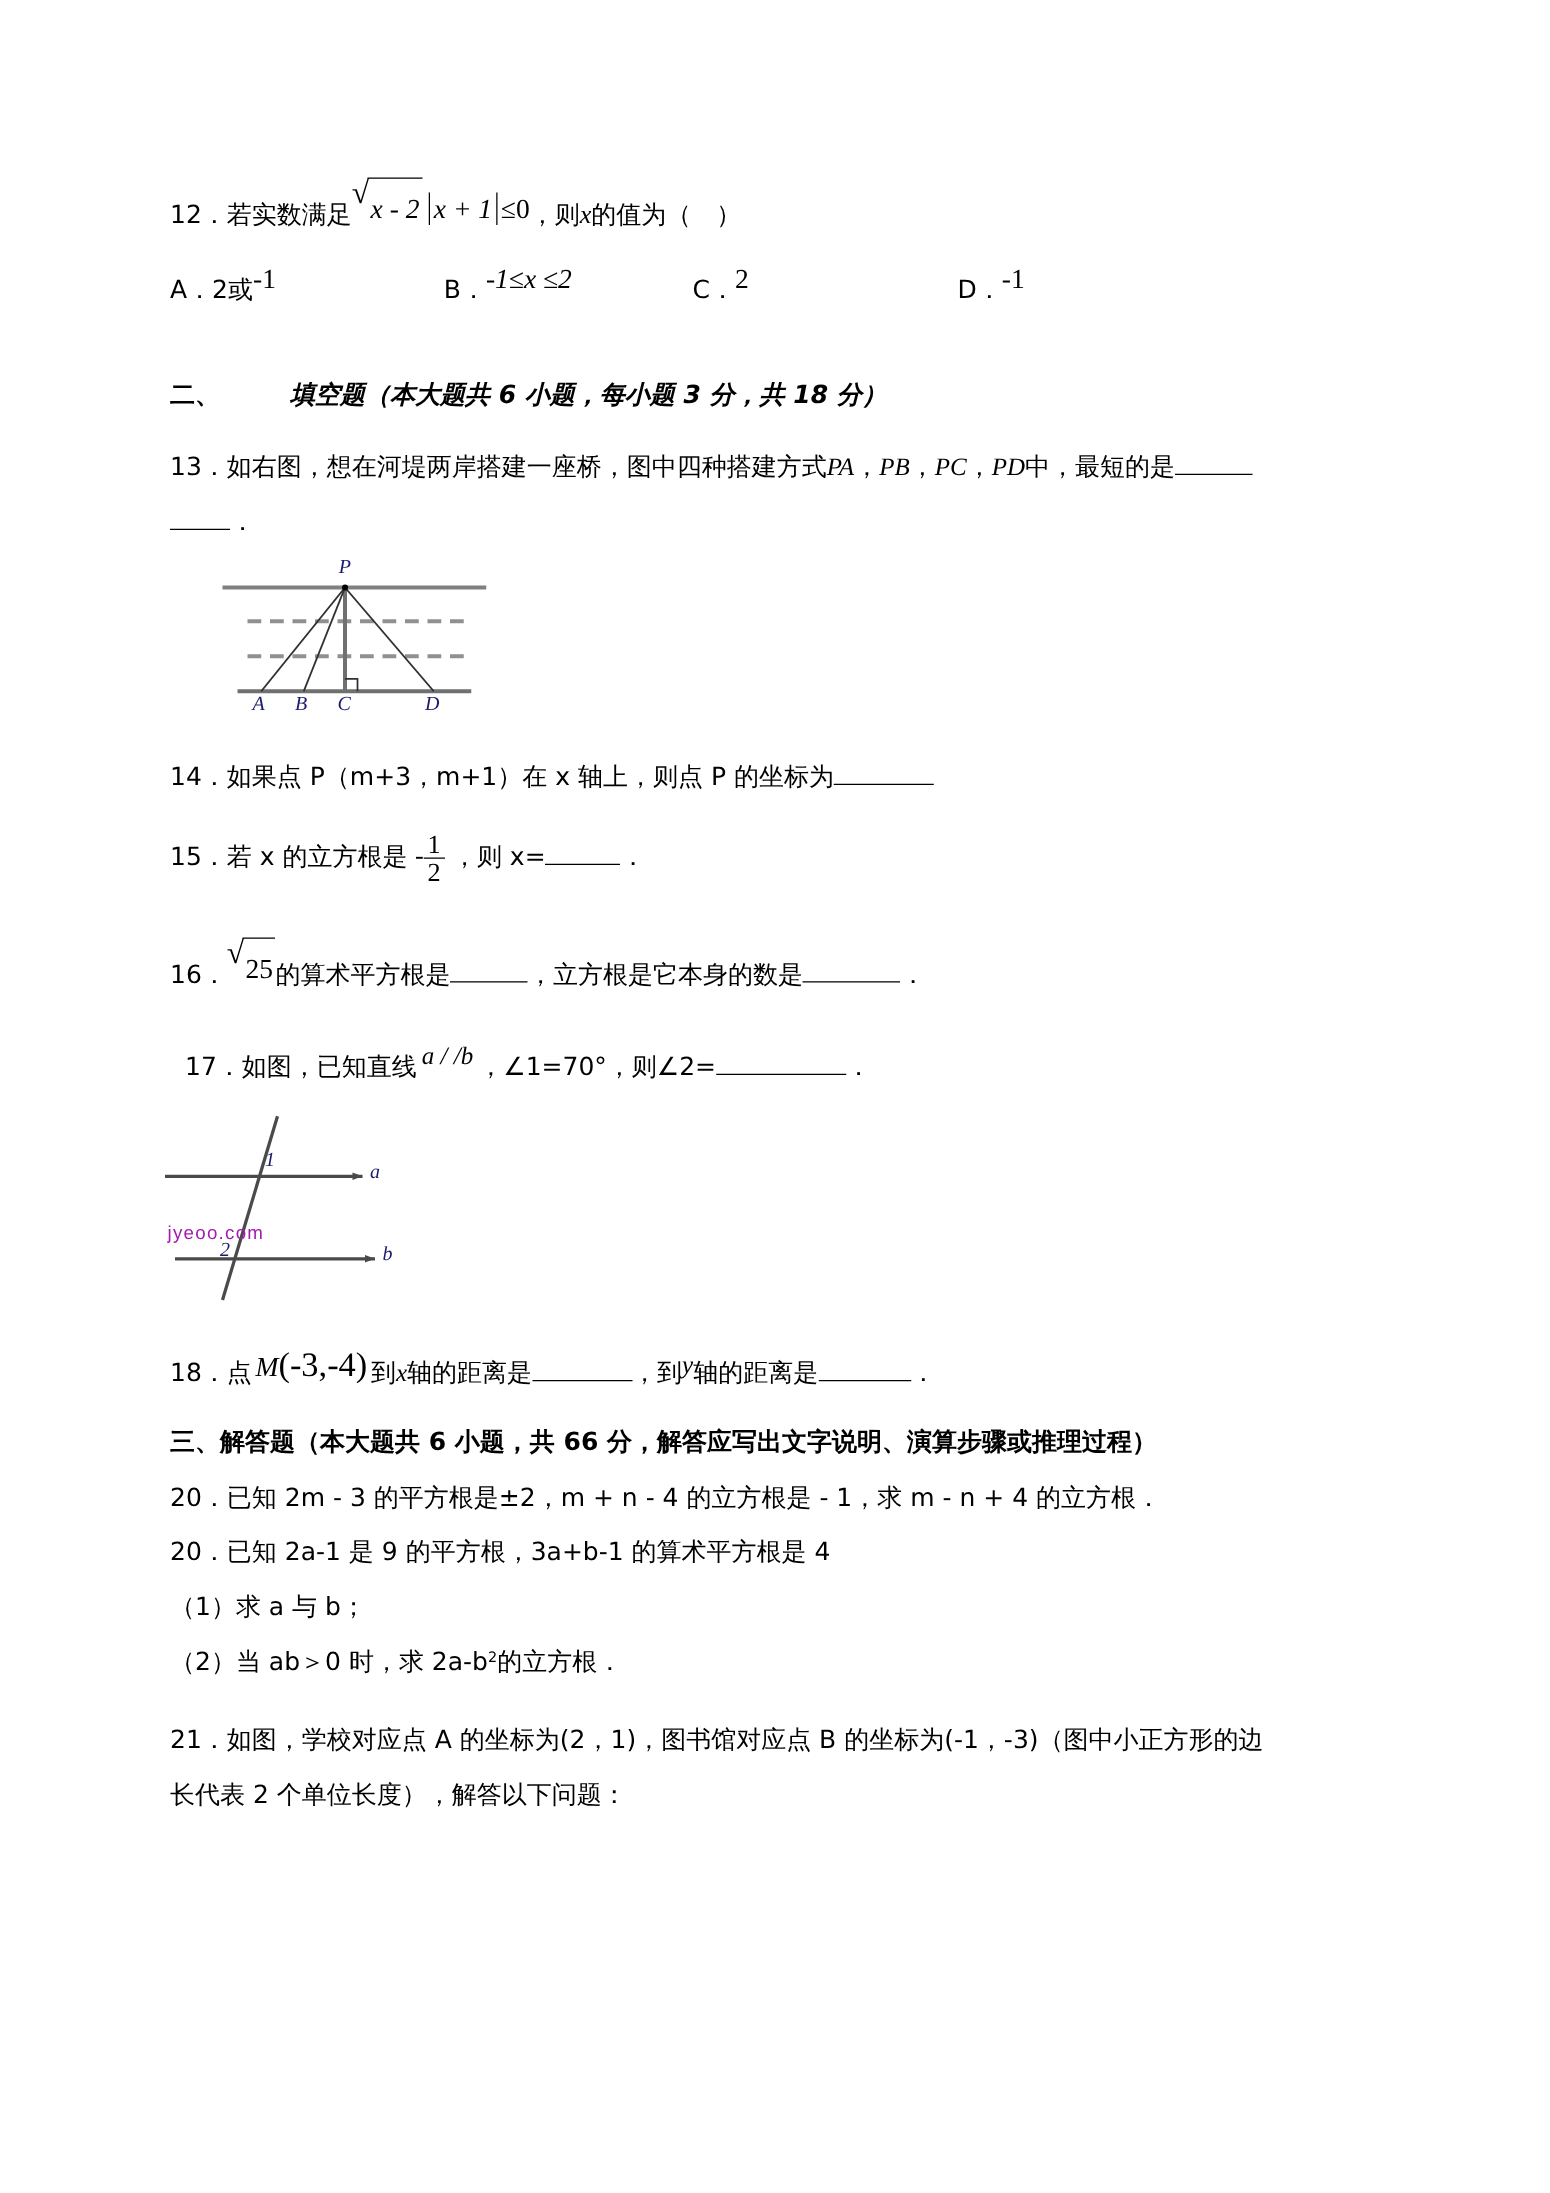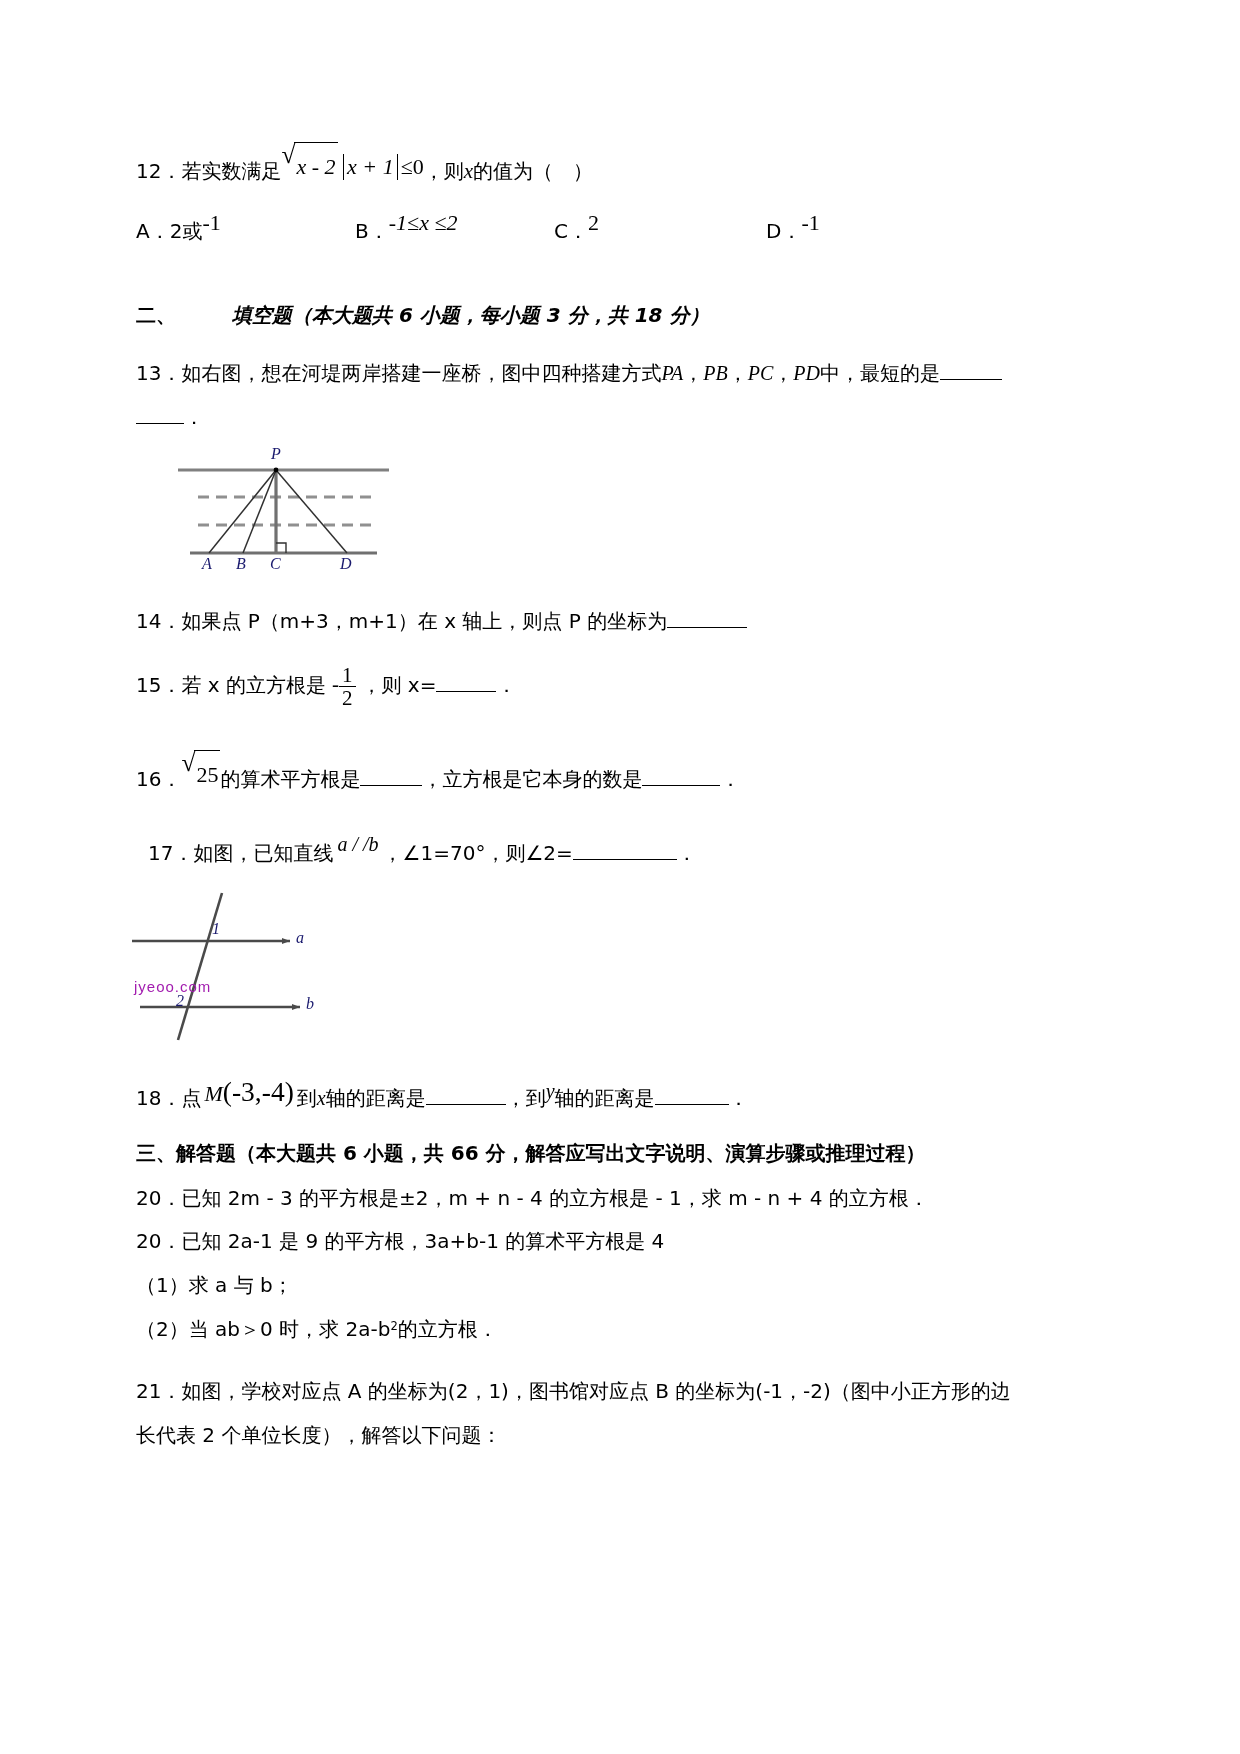--- a/index.html
+++ b/index.html
@@ -207,19 +207,19 @@
     <span class="cn">20．</span><span class="cn">已知 2a-1 是 9 的平方根，3a+b-1 的算术平方根是 4</span>
   </div>
   <div class="row" style="left:136px; top:1272px;">
     <span class="cn">（1）求 a 与 b；</span>
   </div>
   <div class="row" style="left:136px; top:1316px;">
     <span class="cn">（2）当 ab＞0 时，求 2a-b</span><span class="cn sup">2</span><span class="cn">的立方根．</span>
   </div>
 
   <div class="row" style="left:136px; top:1378px;">
-    <span class="cn">21．</span><span class="cn">如图，学校对应点 A 的坐标为(2，1)，图书馆对应点 B 的坐标为(-1，-2)（图中小正方形的边</span>
+    <span class="cn">21．</span><span class="cn">如图，学校对应点 A 的坐标为(2，1)，图书馆对应点 B 的坐标为(-1，-3)（图中小正方形的边</span>
   </div>
   <div class="row" style="left:136px; top:1422px;">
     <span class="cn">长代表 2 个单位长度），解答以下问题：</span>
   </div>
 
 </div>
 
 </body></html>

